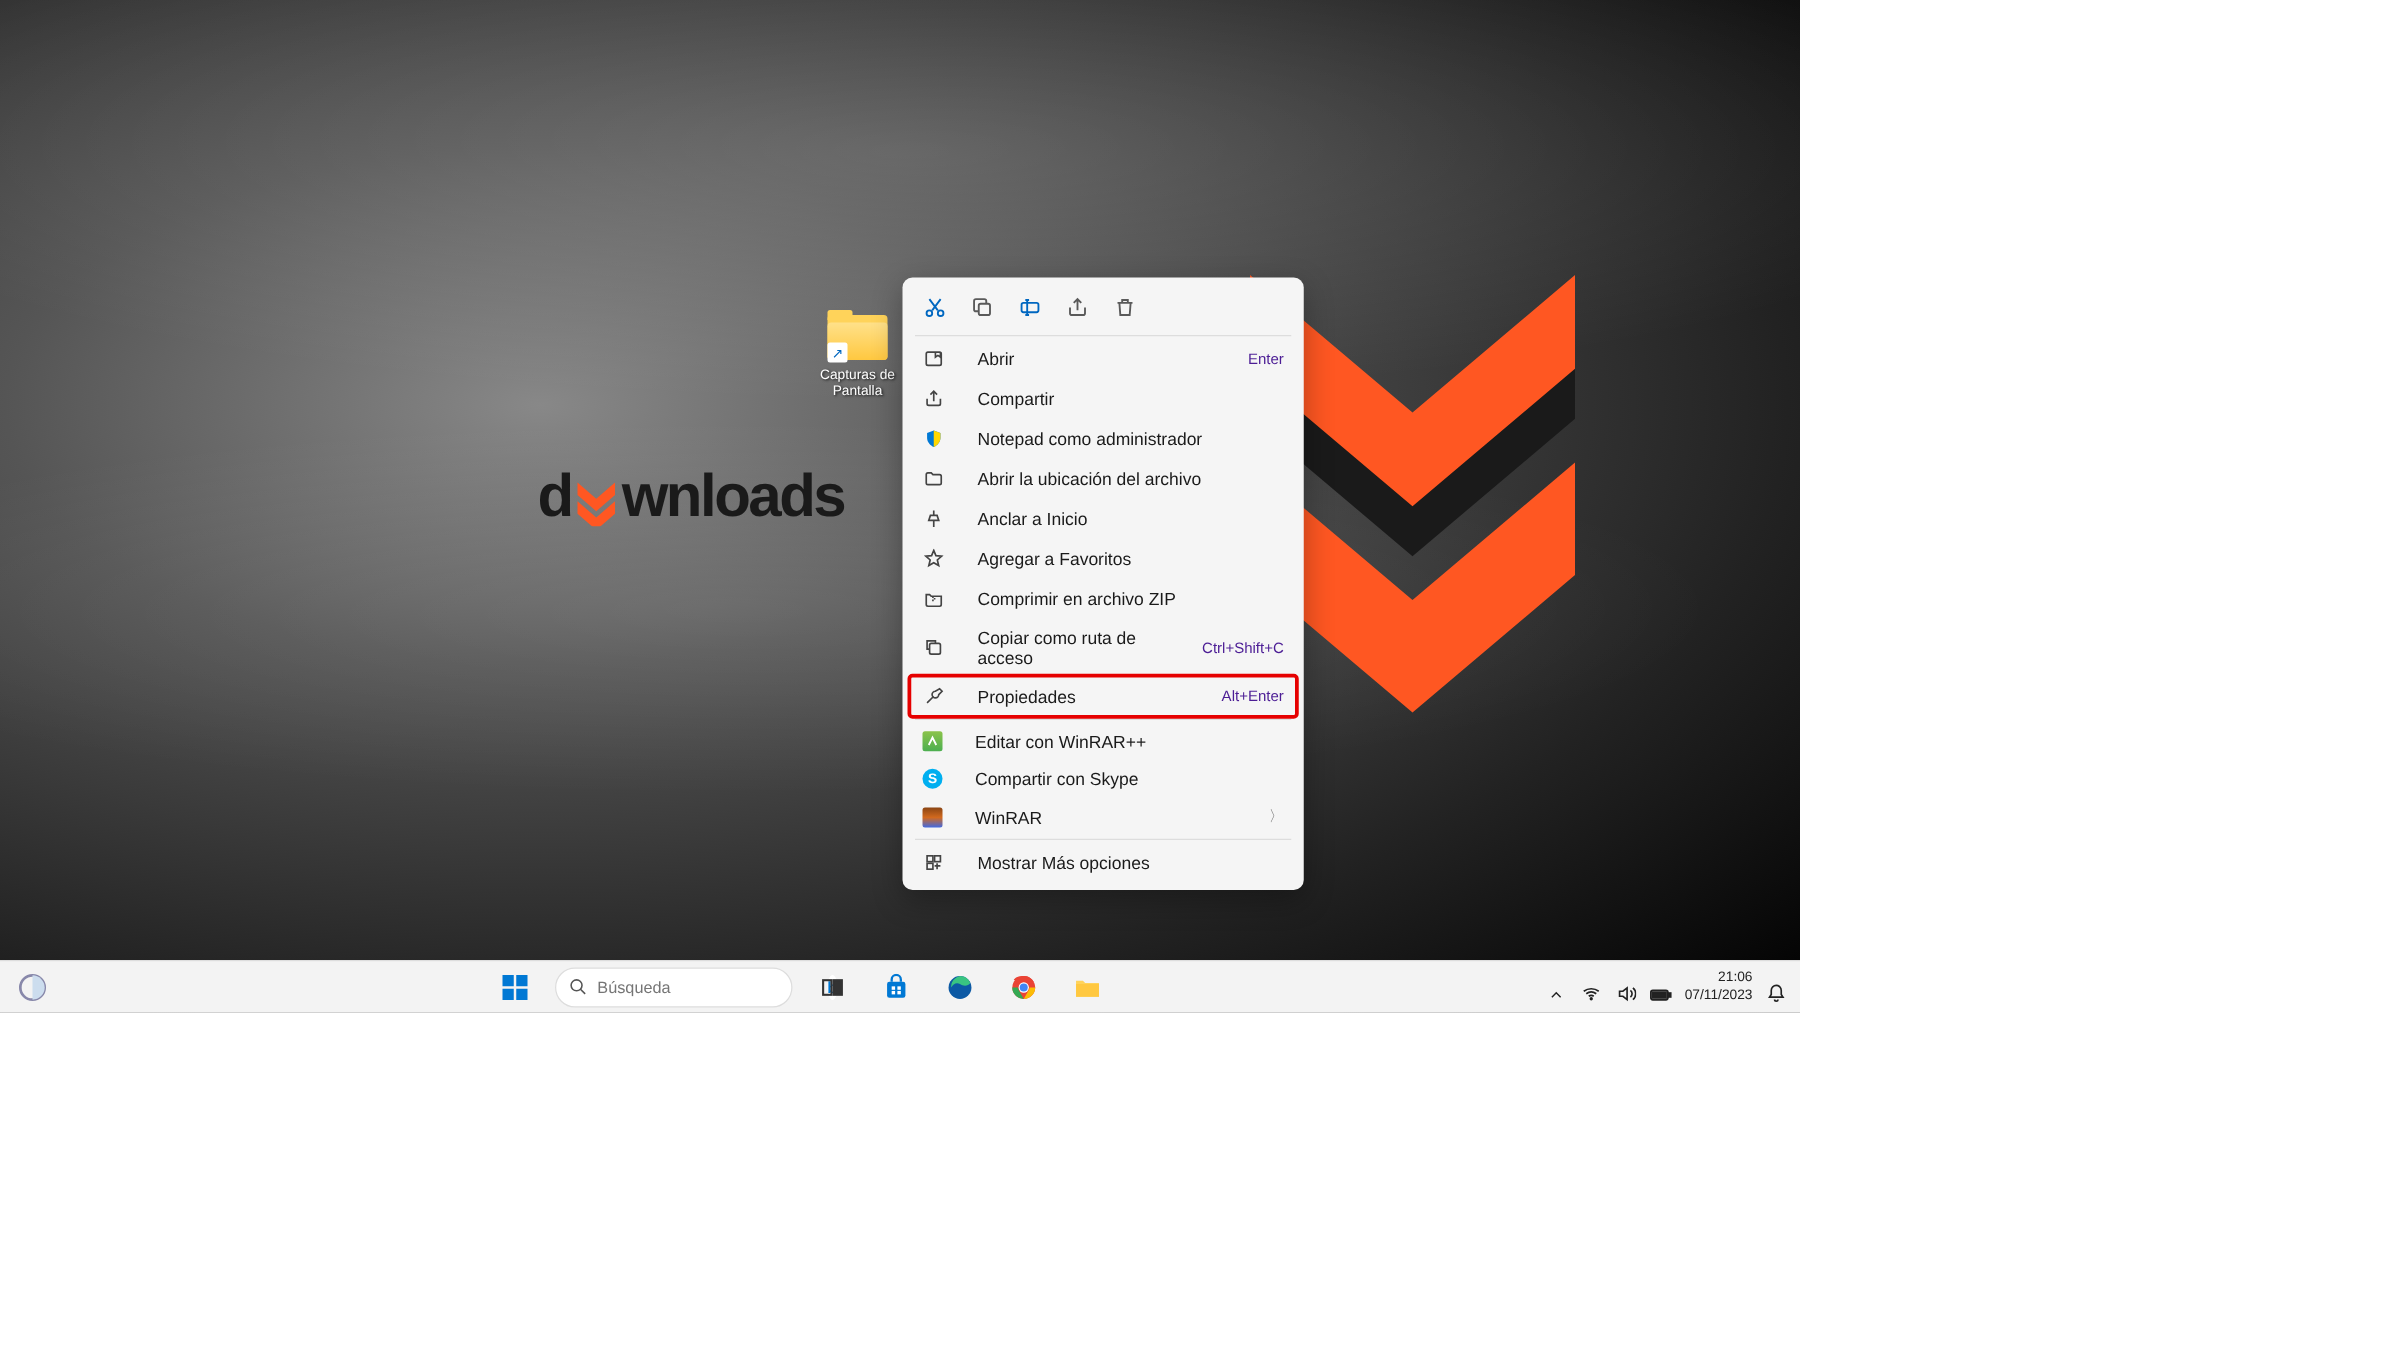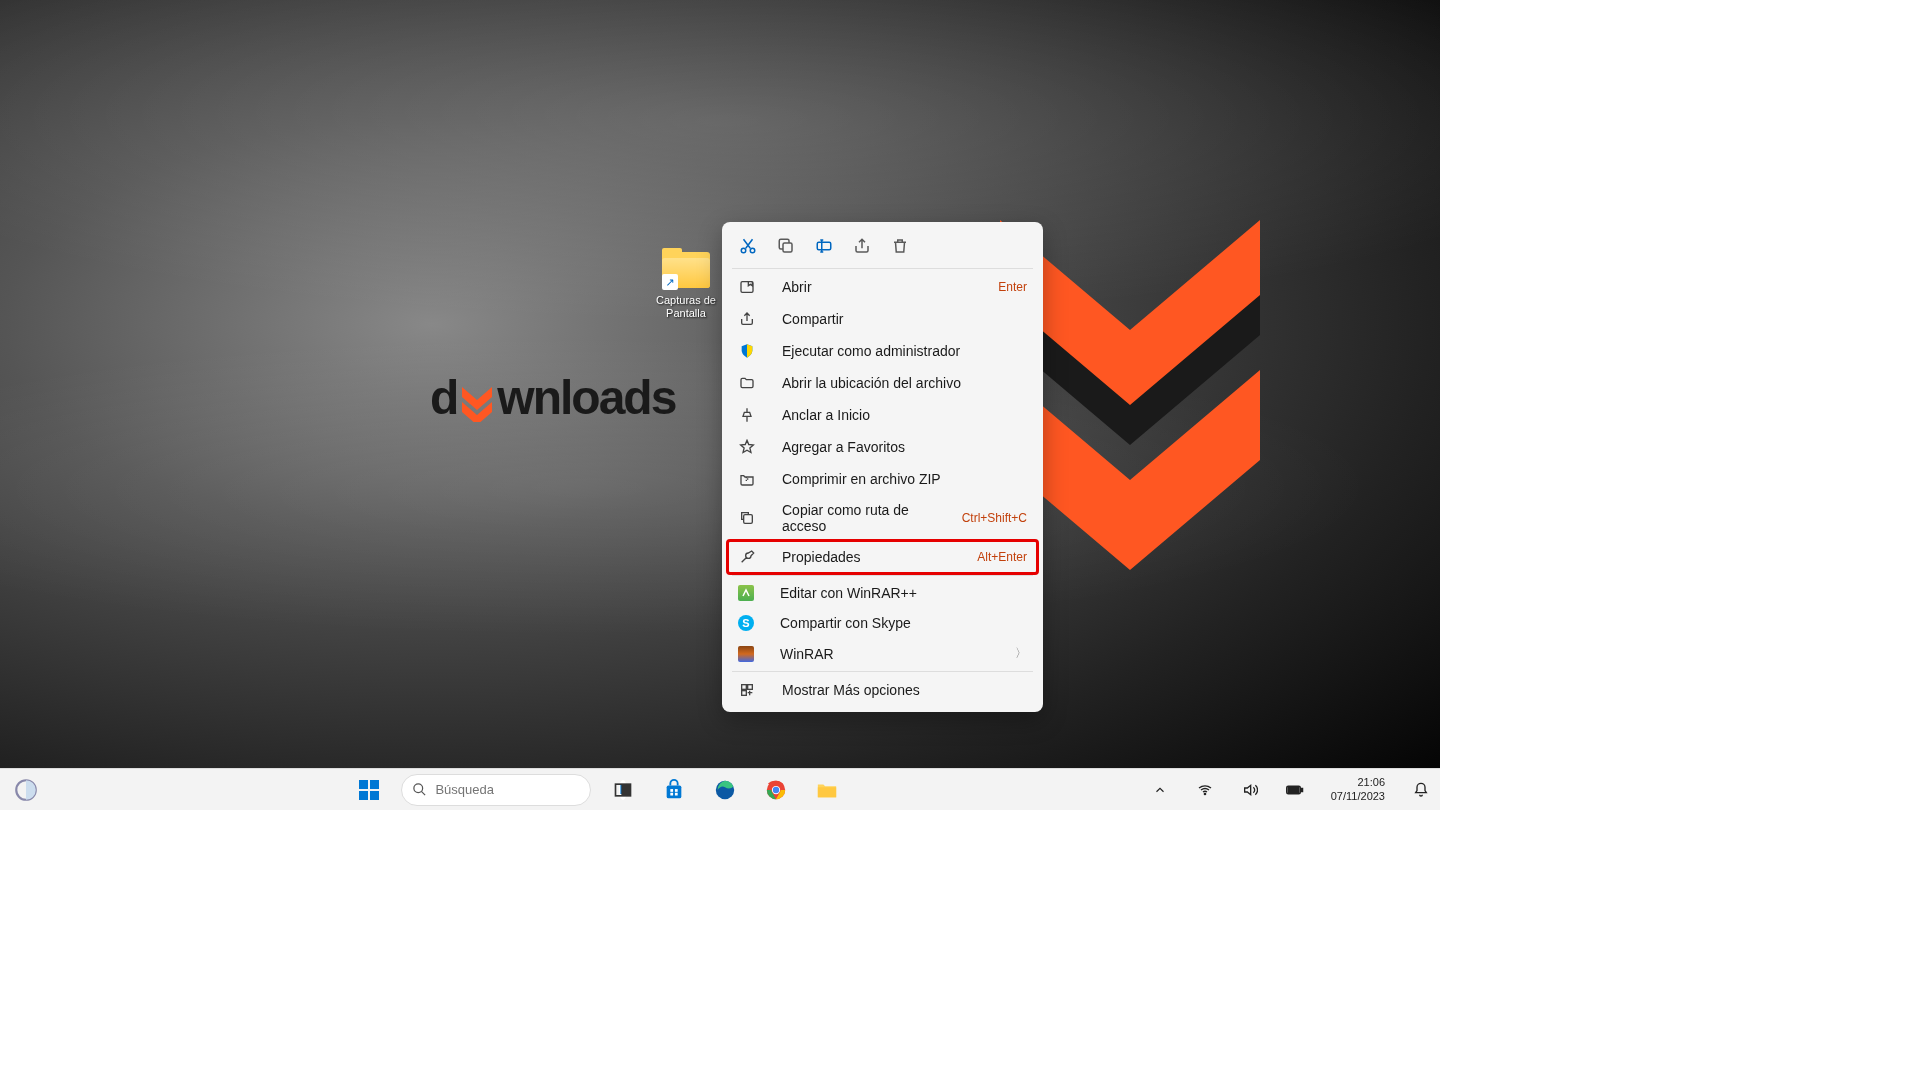--- a/index.html
+++ b/index.html
@@ -70,21 +70,21 @@
     .cm-divider { height:1px; background:#ddd; margin: 2px 4px; }
     .cm-item {
       display:flex; align-items:center; gap:26px;
       padding: 7px 10px; border-radius:4px; cursor:pointer;
     }
     .cm-item.highlight {
       outline: 3px solid #e60000; outline-offset: -1px; border-radius:2px;
     }
     .cm-icon { width:18px; height:18px; display:flex; align-items:center; justify-content:center; color:#444; flex-shrink:0;}
     .cm-label { flex:1; }
-    .cm-shortcut { color:#c2410c; font-size:12px;text-align:right; }
+    .cm-shortcut { color:#4c1d95; font-size:12px;text-align:right; }
     .cm-arrow { color:#777; font-size:12px; }
     .cm-app-icon { width:16px; height:16px; border-radius:2px; flex-shrink:0; }
     .skype-icon{ background:#00aff0; border-radius:50%; display:flex;align-items:center;justify-content:center;color:#fff;font-size:11px;font-weight:700;}
     .npp-icon{ background:linear-gradient(#8bc34a,#4caf50); display:flex;align-items:center;justify-content:center;}
     .rar-icon{ background:linear-gradient(#8b4513,#d2691e,#4169e1); }
     
     .taskbar {
       position:absolute; left:0; bottom:0; width:100%; height:42px;
       background:#f3f3f3; display:flex; align-items:center;
       border-top:1px solid #ddd;
@@ -97,21 +97,21 @@
     .win-logo { width:20px; height:20px; display:grid; grid-template-columns:1fr 1fr; grid-template-rows:1fr 1fr; gap:2px;}
     .win-logo div{ background:#0078d4; }
     .tb-search {
       width:190px; height:32px; background:#fff; border:1px solid #ddd; border-radius:16px;
       display:flex; align-items:center; padding:0 10px; gap:8px; cursor:text;
     }
     .tb-search input { border:none; outline:none; flex:1; font-size:13px; background:transparent; }
     .tb-search .search-icon{ color:#555; }
     .tb-search .bing-icon{ width:20px;height:20px;border-radius:50%; background:#fff; display:flex;align-items:center;justify-content:center;color:#0078d4;font-weight:700;font-size:13px;}
     .tb-appicon { width:38px; height:32px; border-radius:4px; display:flex;align-items:center;justify-content:center; cursor:pointer;}
-    .tb-right { display:flex; align-items:center; gap:27px; padding-right:10px; color:#222; }
+    .tb-right { display:flex; align-items:flex-end; gap:10px; padding-right:10px; color:#222; }
     .tb-right .tray-icon{ width:18px; cursor:pointer; display:flex;align-items:center;justify-content:center;}
     .tb-clock { text-align:right; font-size:11px; line-height:1.25; cursor:pointer; }
     
     svg { display:block; }
   </style>
 </head>
 <body>
 
 <div class="desktop">
   <div class="wave"></div>
@@ -193,21 +193,21 @@
         </span>
       <span class="cm-label">Compartir</span>
     </div>
     <div class="cm-item">
       <span class="cm-icon">
           <svg width="16" height="16" viewBox="0 0 24 24">
             <path d="M12 2 L20 5 V11 C20 16 16 20 12 22 C8 20 4 16 4 11 V5 Z" fill="#0078d4"></path>
             <path d="M12 2 L20 5 V11 C20 16 16 20 12 22 V2 Z" fill="#ffd700"></path>
           </svg>
         </span>
-      <span class="cm-label">Ejecutar como administrador</span>
+      <span class="cm-label">Notepad como administrador</span>
     </div>
     <div class="cm-item">
       <span class="cm-icon">
           <svg width="16" height="16" viewBox="0 0 24 24" fill="none" stroke="currentColor" stroke-width="2">
             <path d="M3 7 a2 2 0 0 1 2 -2 h4 l2 2 h8 a2 2 0 0 1 2 2 v8 a2 2 0 0 1 -2 2 H5 a2 2 0 0 1 -2 -2 Z"></path>
           </svg>
         </span>
       <span class="cm-label">Abrir la ubicación del archivo</span>
     </div>
     <div class="cm-item">

